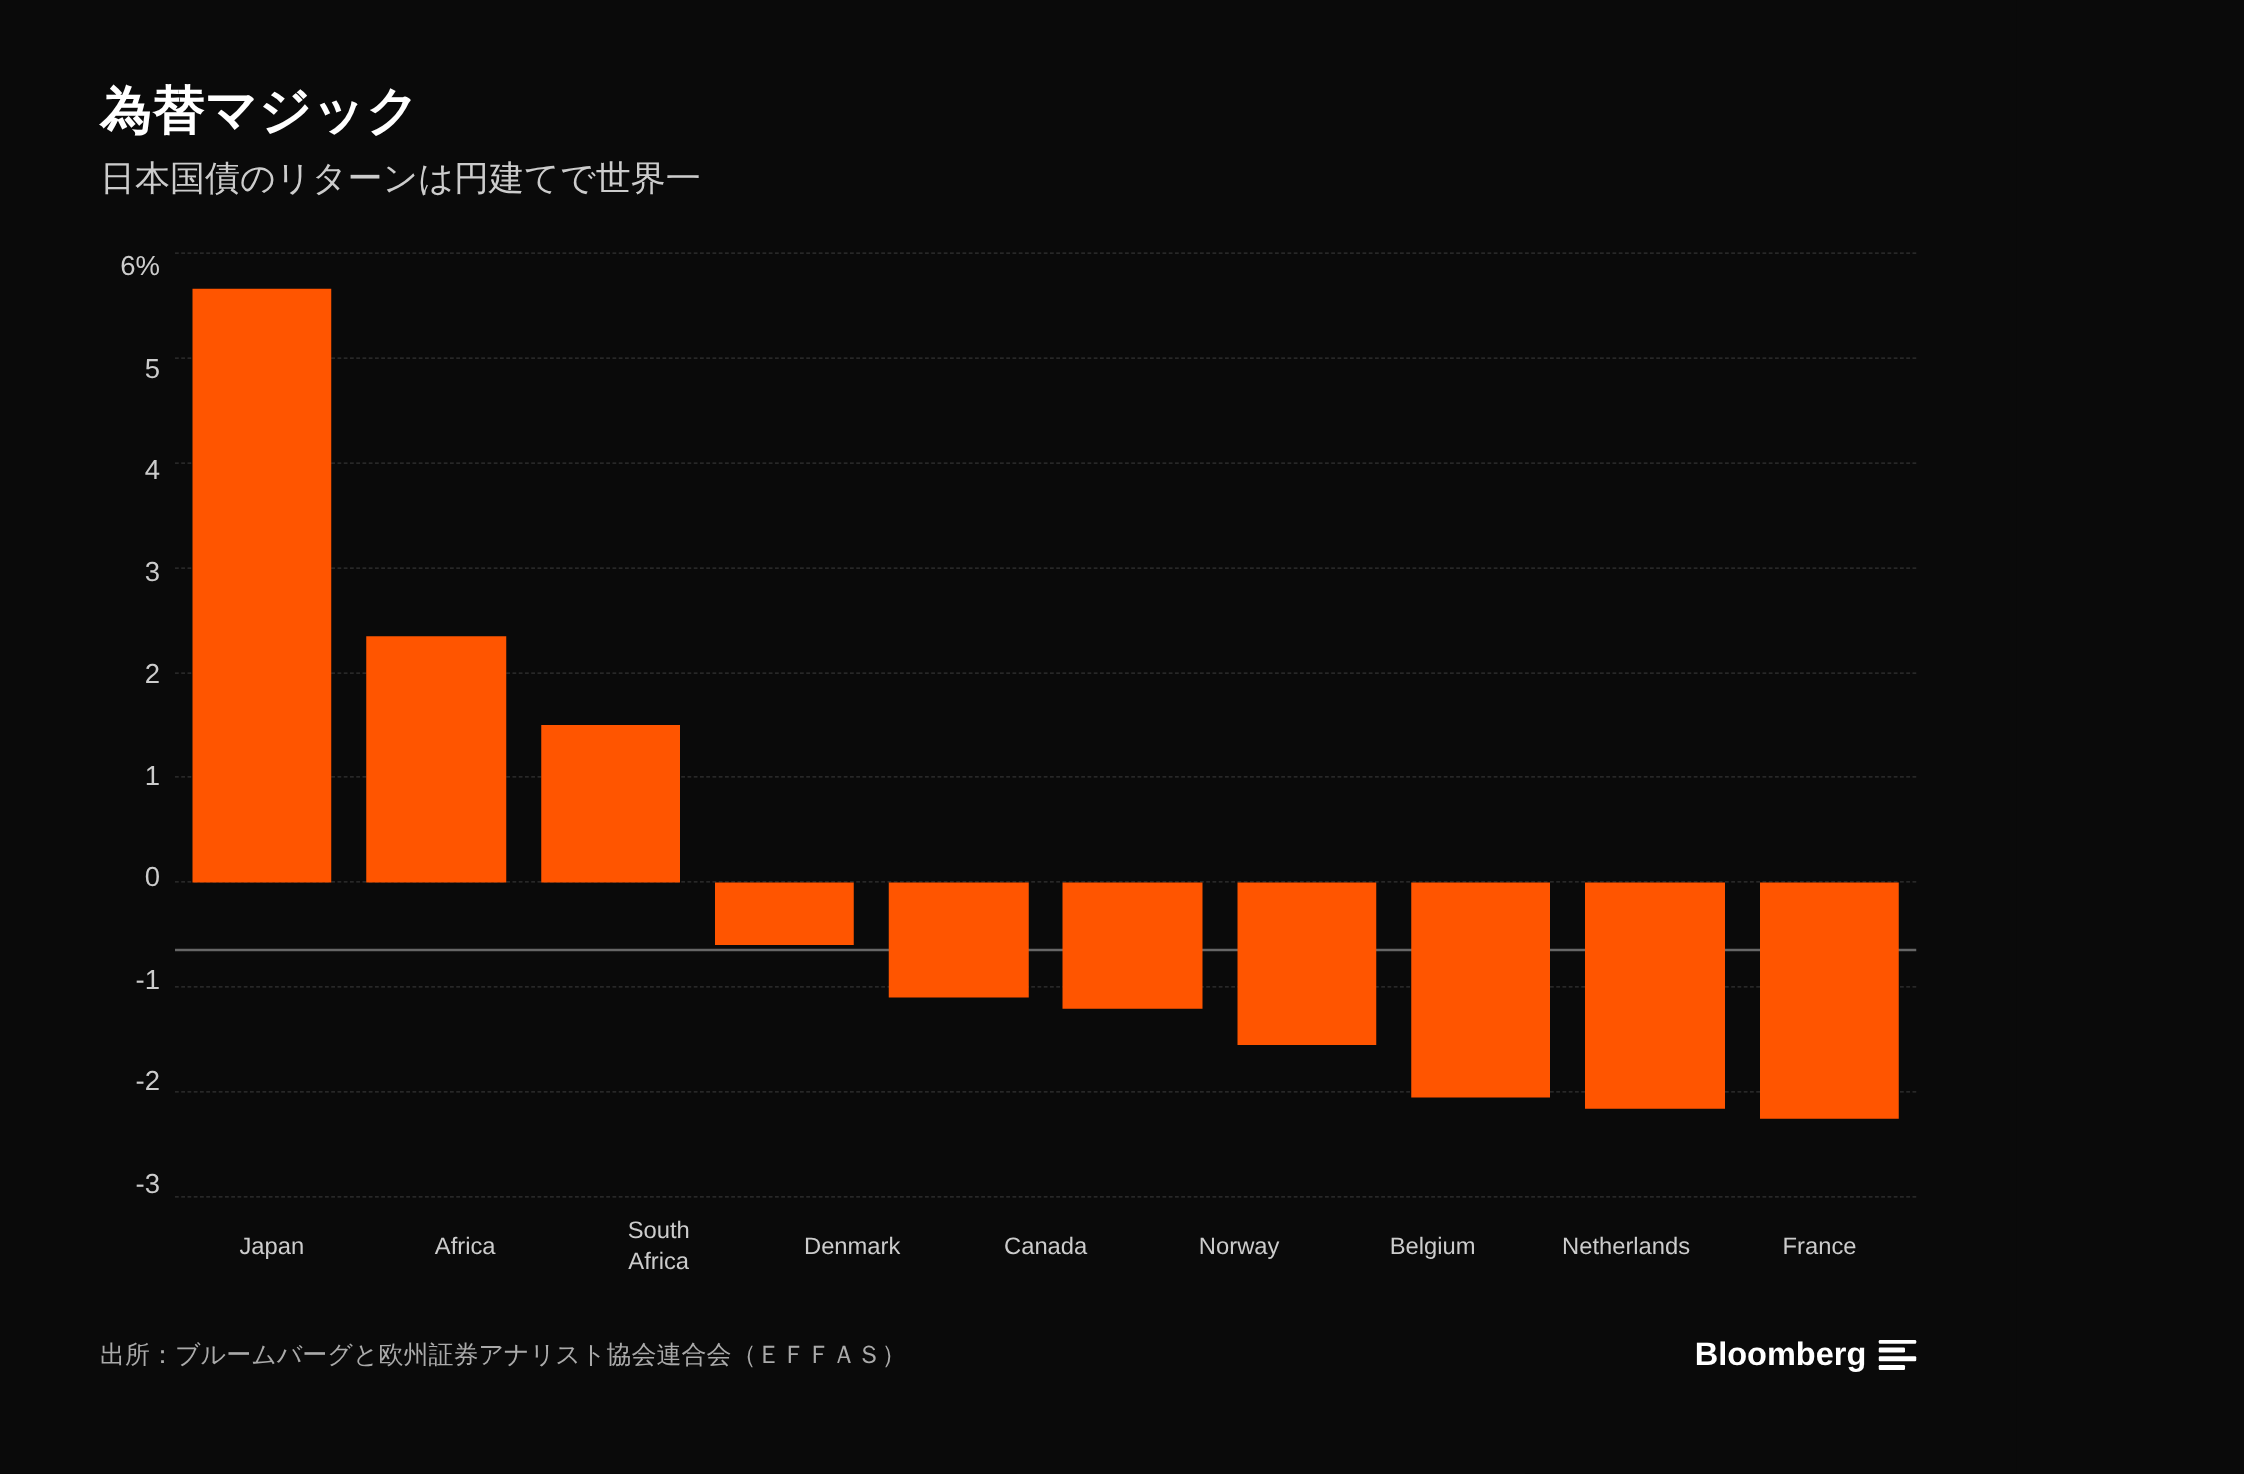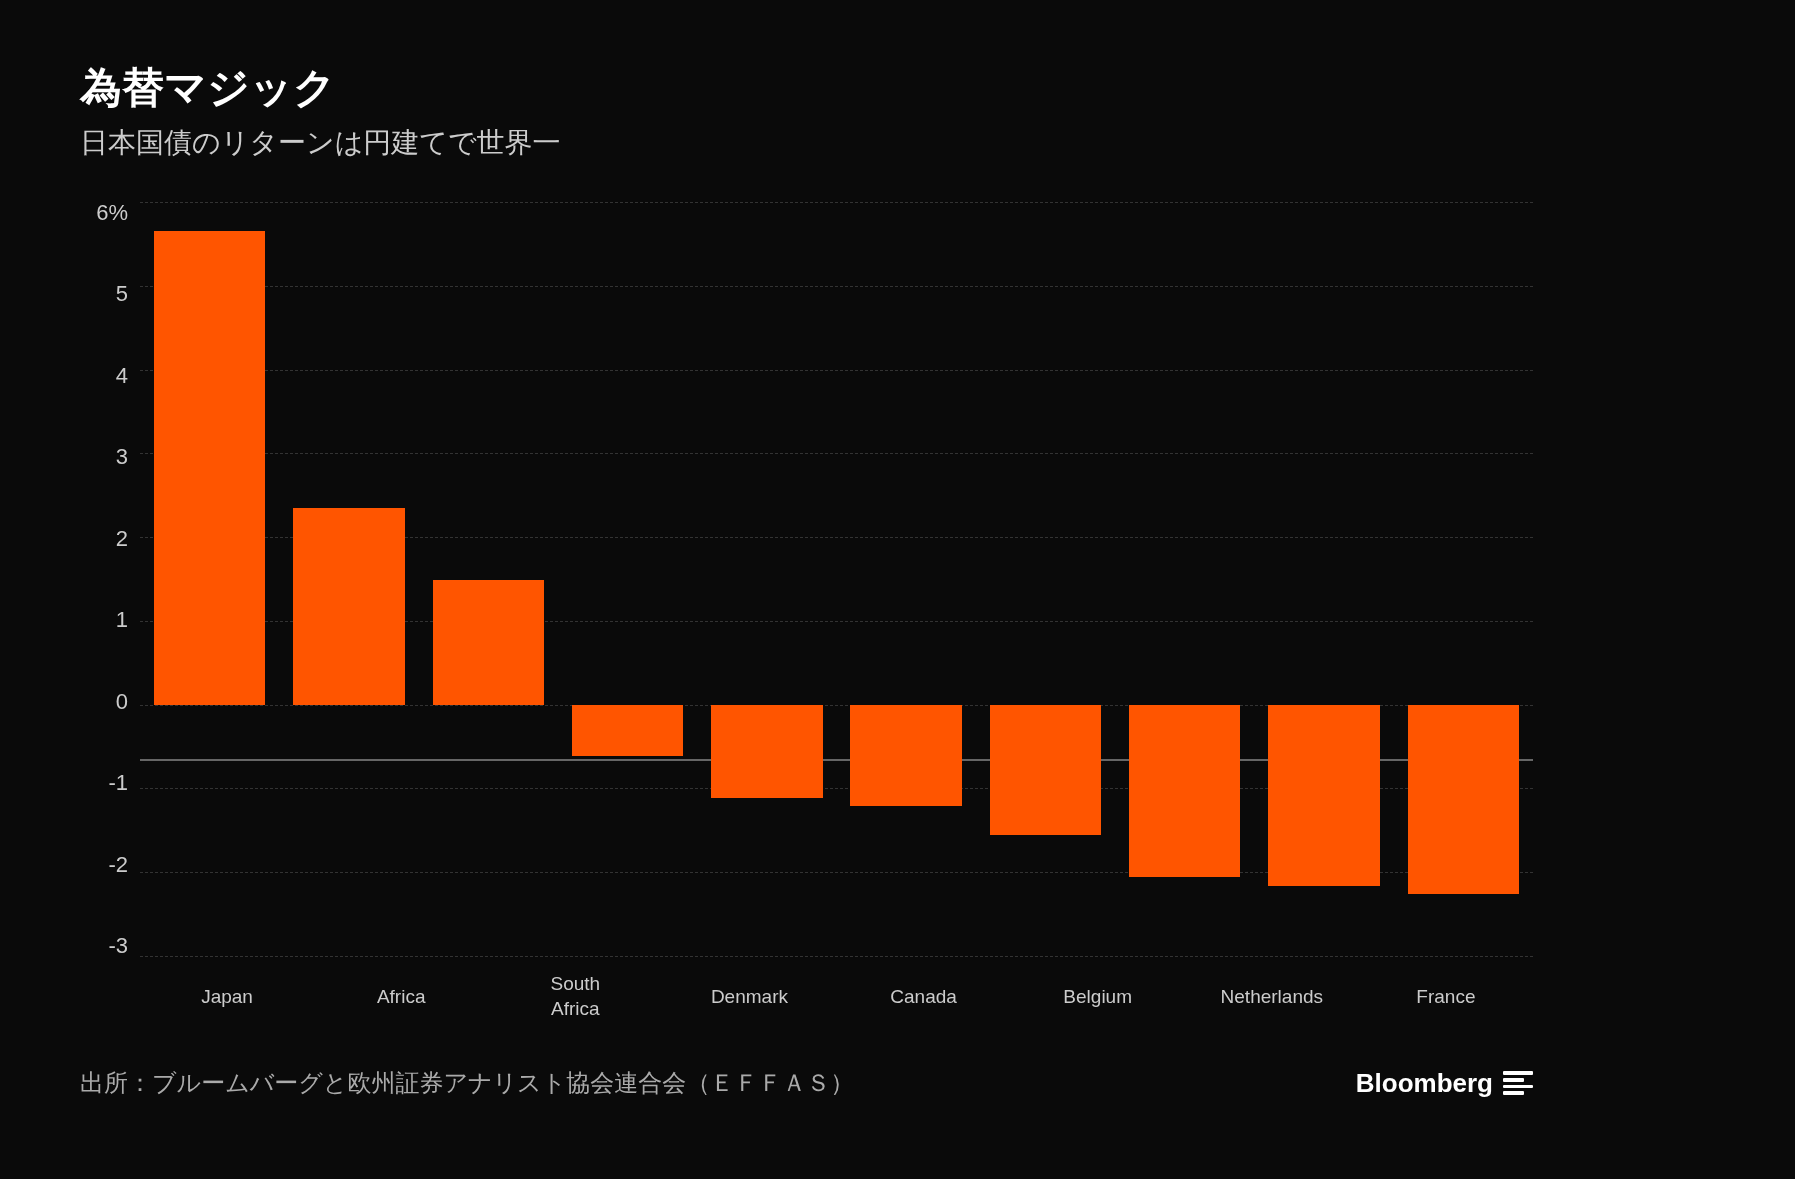--- a/index.html
+++ b/index.html
@@ -158,21 +158,21 @@
 
     .footer {
       display: flex;
       justify-content: space-between;
       align-items: center;
       margin-top: 20px;
       padding-top: 10px;
     }
 
     .source {
-      font-size: 24px;
+      font-size: 20px;
       color: #aaaaaa;
     }
 
     .bloomberg-logo {
       display: flex;
       align-items: center;
       gap: 10px;
     }
 
     .bloomberg-text {
@@ -267,20 +267,21 @@
             <div class="bar-group">
               <div class="bar-negative" style="height: 25%; top: 66.6667%;"></div>
             </div>
           </div>
         <div class="x-labels" id="x-labels">
             <div class="x-label">Japan</div>
             <div class="x-label">Africa</div>
             <div class="x-label">South<br>Africa</div>
             <div class="x-label">Denmark</div>
             <div class="x-label">Canada</div>
+            <div class="x-label">Norway</div>
             <div class="x-label">Belgium</div>
             <div class="x-label">Netherlands</div>
             <div class="x-label">France</div>
           </div>
       </div>
     </div>
   </div>
 
   <div class="footer">
     <div class="source">出所：ブルームバーグと欧州証券アナリスト協会連合会（ＥＦＦＡＳ）</div>

